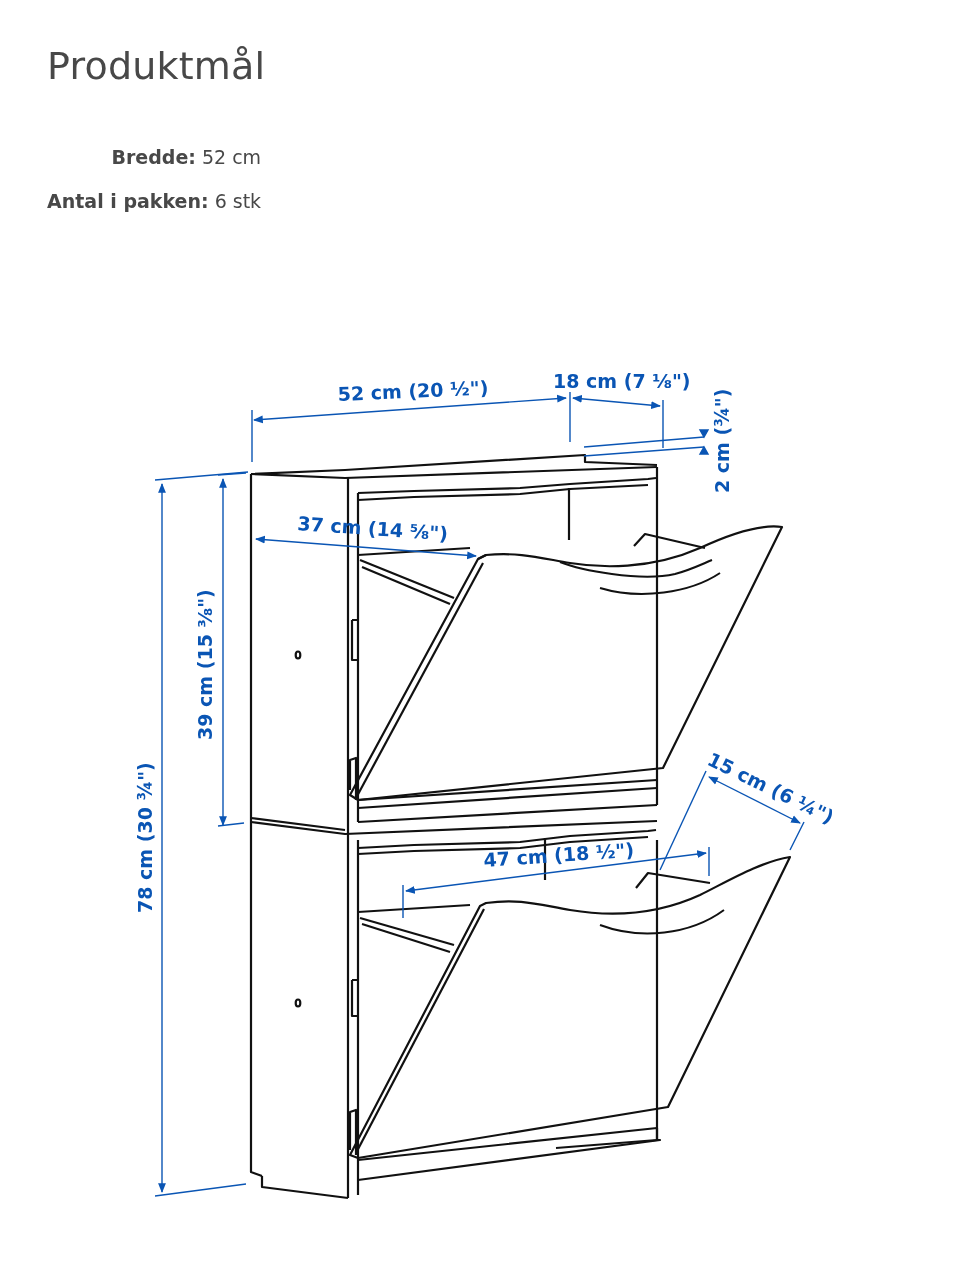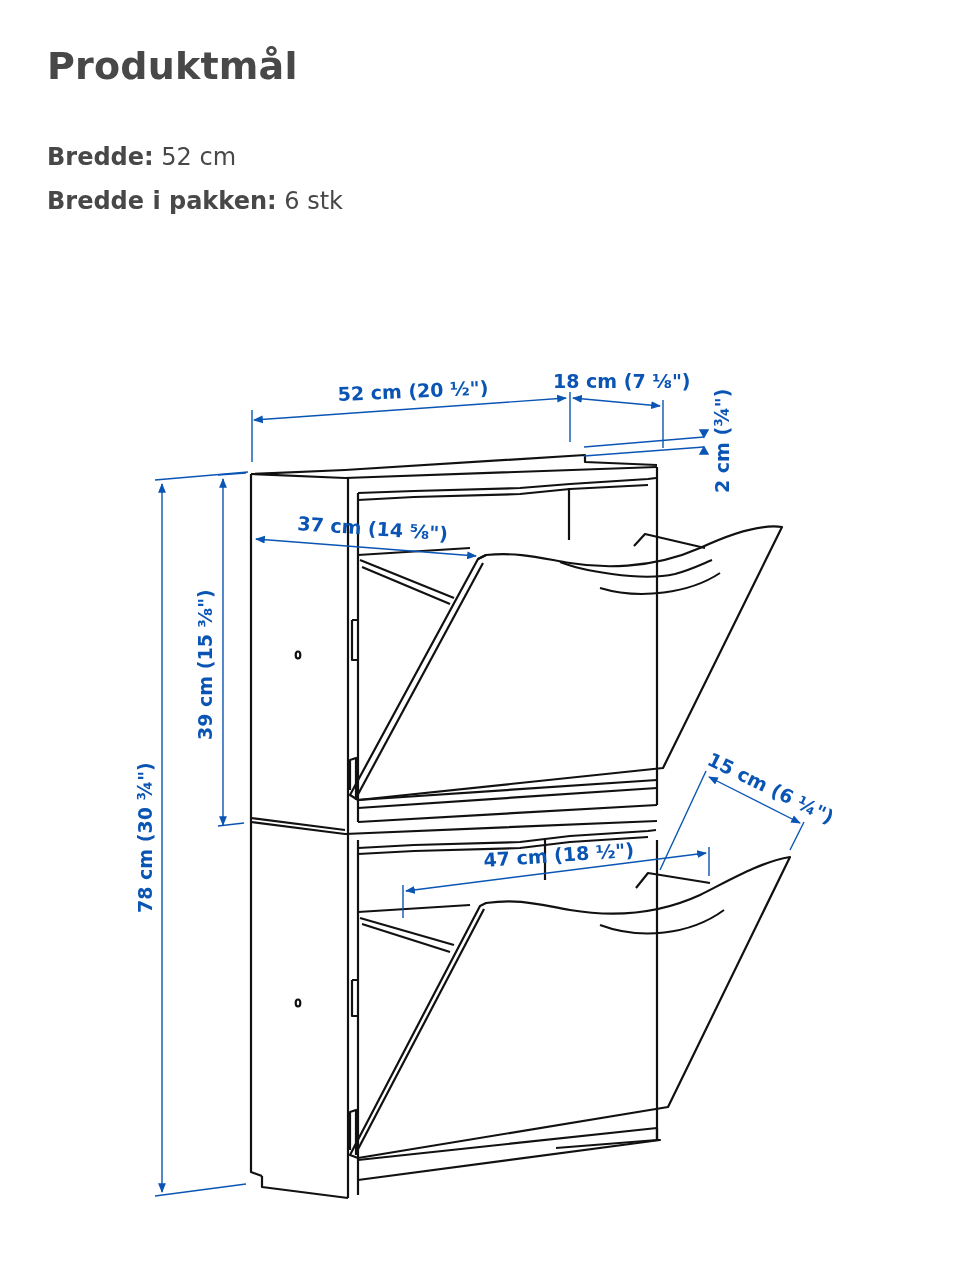--- a/index.html
+++ b/index.html
@@ -1,35 +1,35 @@
 <!DOCTYPE html>
 <html><head>
 <meta charset="utf-8">
 <style>
   html, body { margin:0; padding:0; background:#ffffff; }
   body { width:960px; height:1272px; position:relative; overflow:hidden; font-family:"DejaVu Sans", sans-serif; color:#484848; }
-  .title { position:absolute; left:47px; top:44px; font-size:38px; font-weight:bold; color:#484848; letter-spacing:0.2px; margin:0; }
-  .specs { position:absolute; left:47px; top:136px; font-size:24px; line-height:43.6px; color:#484848; }
+  .title { position:absolute; left:47px; top:44px; font-size:38px; font-weight:normal; color:#484848; letter-spacing:0.2px; margin:0; }
+  .specs { position:absolute; left:47px; top:136px; font-size:19px; line-height:43.6px; color:#484848;text-align:right; }
   .spec-row { white-space:nowrap; }
   .spec-label { font-weight:bold; }
   .diagram { position:absolute; left:0; top:340px; width:960px; height:932px; }
   .dim-text { font-family:"DejaVu Sans", sans-serif; font-weight:bold; font-size:19px; fill:#0a55b4; }
 </style>
 </head>
 <body>
 
 <h1 class="title">Produktmål</h1>
 
 <div class="specs">
   <div class="spec-row">
     <span class="spec-label">Bredde:</span>
     <span>52 cm</span>
   </div>
   <div class="spec-row">
-    <span class="spec-label">Bredde i pakken:</span>
+    <span class="spec-label">Antal i pakken:</span>
     <span>6 stk</span>
   </div>
 </div>
 
 <svg class="diagram" viewBox="0 340 960 932" width="960" height="932" xmlns="http://www.w3.org/2000/svg">
   <defs>
     <marker id="arr" viewBox="0 0 10 10" refX="9" refY="5" markerWidth="7" markerHeight="7" orient="auto-start-reverse">
       <path d="M0,1 L10,5 L0,9 z" fill="#0a55b4"></path>
     </marker>
   </defs>

